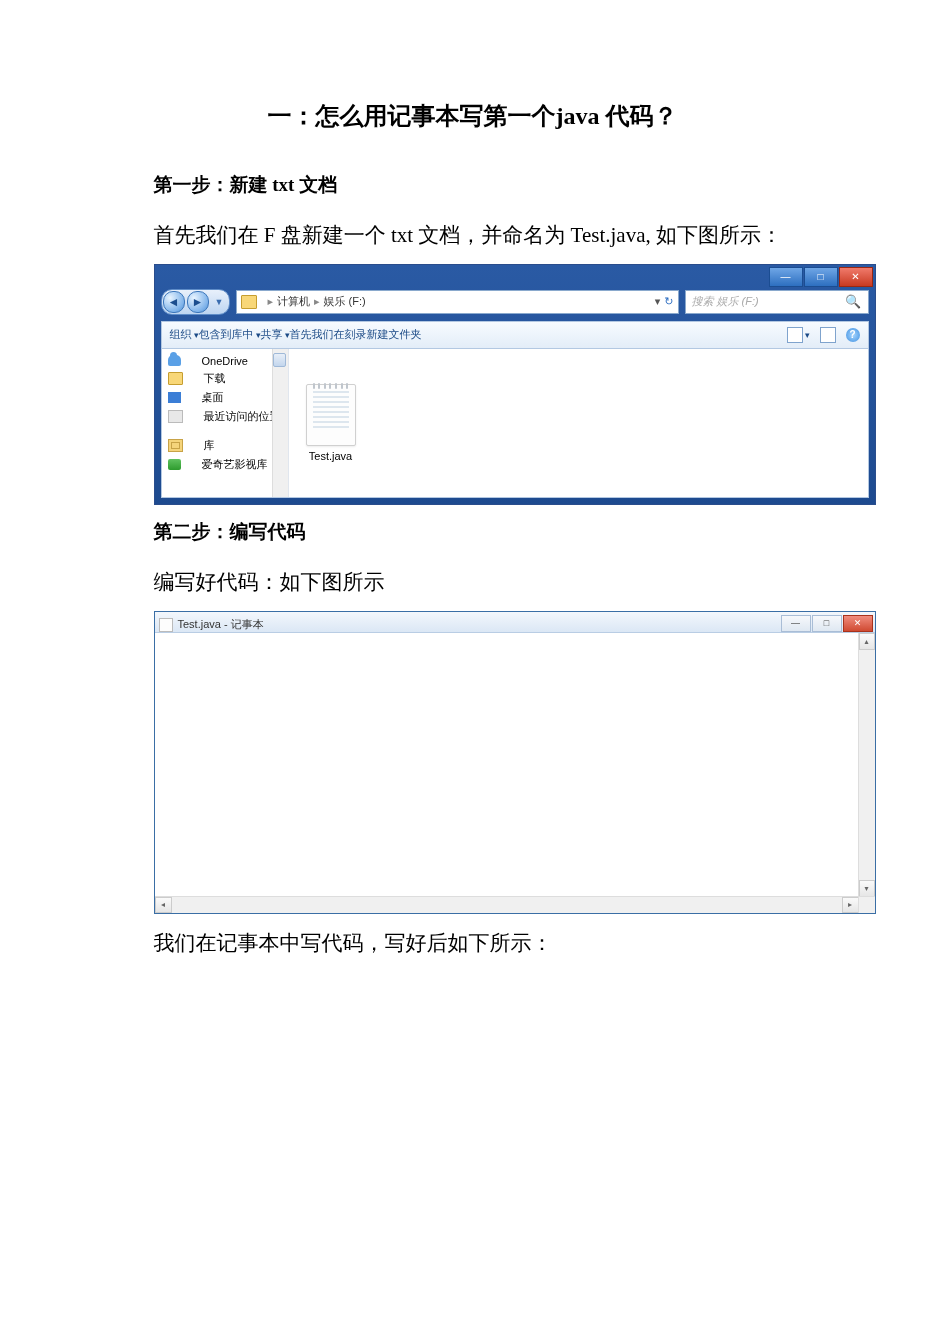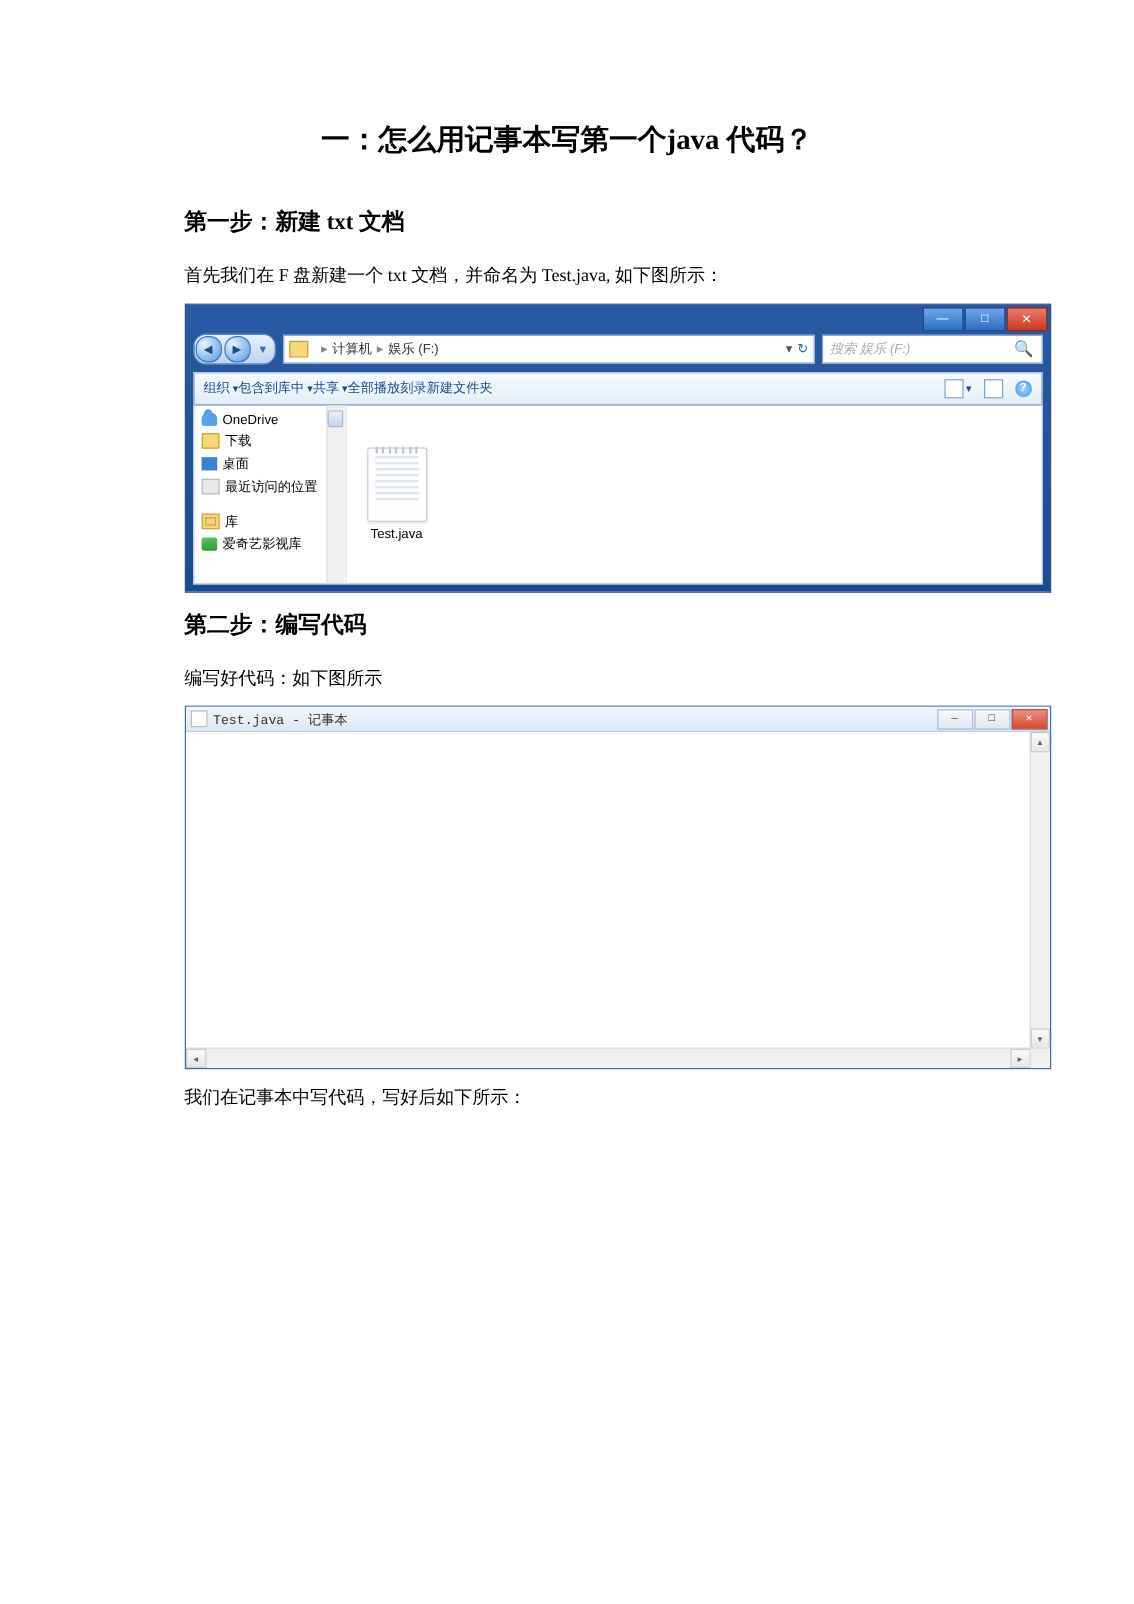--- a/index.html
+++ b/index.html
@@ -22,21 +22,21 @@
     font-family: "SimSun", serif;
   }
   h2.step-title {
     font-size: 19px;
     font-weight: bold;
     text-align: left;
     margin: 14px 0 18px 0;
     font-family: "SimSun", serif;
   }
   p.body-text {
-    font-size: 15px;
+    font-size: 21px;
     line-height: 1.9;
     margin: 8px 0 8px 0;
     font-family: "SimSun", serif;
   }
 
   
   .explorer-shot {
     width: 720px;
     margin: 4px 0 10px 0;
     border: 1px solid #2a4d8c;
@@ -125,21 +125,21 @@
     display:flex;
     height:148px;
   }
   .ex-side {
     width:122px;
     border-right:1px solid #e0e6ee;
     padding:4px 2px;
     font-size:11px;
     position:relative;
   }
-  .ex-side .item{display:flex;align-items:center;gap:5px;padding:2px 4px;white-space:nowrap;}
+  .ex-side .item{display:flex;align-items:center;gap:21px;padding:2px 4px;white-space:nowrap;}
   .ic{width:13px;height:11px;flex:none;}
   .ic-cloud{background:#5aa0e6;border-radius:5px 5px 2px 2px;position:relative;}
   .ic-cloud::before{content:"";position:absolute;width:7px;height:7px;border-radius:50%;background:#5aa0e6;top:-3px;left:2px;}
   .ic-folder{background:#f8d778;border:1px solid #c69e2f;border-radius:1px;}
   .ic-desk{background:#3b7ed6;}
   .ic-recent{background:#e8e8e8;border:1px solid #bbb;}
   .ic-lib{background:#f5d47b;border:1px solid #c8a347;position:relative;}
   .ic-lib::after{content:"";position:absolute;inset:2px;border:1px solid #c8a347;}
   .ic-qiyi{background:linear-gradient(#5fc25f,#2e9b2e);border-radius:2px;}
   .ex-side .scroll{position:absolute;right:0;top:0;bottom:0;width:15px;background:#f0f0f0;border-left:1px solid #ddd;}
@@ -160,24 +160,23 @@
 
   
   .notepad-shot{
     width:720px;margin:4px 0 10px 0;
     border:1px solid #3a6ea5;
   }
   .np-title{
     height:20px;
     background:linear-gradient(#f3f7fc,#dbe7f5);
     border-bottom:1px solid #b9cde4;
-    display:flex;align-items:center;
+    display:flex;align-items:flex-end;
     font-size:11px;color:#333;
     padding:0 2px 0 4px;
-    font-family:Liberation Mono, monospace;
   }
   .np-title .np-ic{width:12px;height:12px;background:#fdfdfd;border:1px solid #bbb;margin-right:5px;}
   .np-title .spacer{flex:1;}
   .np-win{width:28px;height:15px;display:inline-flex;align-items:center;justify-content:center;font-size:9px;color:#444;background:linear-gradient(#f6f8fb,#dfe8f2);border:1px solid #a9bdd6;margin-left:1px;}
   .np-win.close{background:linear-gradient(#f08c7e,#d04a32);color:#fff;border-color:#a8321c;}
   .np-menu{
     height:18px;background:#f5f5f5;border-bottom:1px solid #ddd;
     display:flex;align-items:center;gap:12px;padding:0 6px;
     font-size:11px;color:#333;
   }
@@ -229,21 +228,21 @@
       </div>
       <div class="searchbox">
         <span>搜索 娱乐 (F:)</span>
         <span class="mag">🔍</span>
       </div>
     </div>
     <div class="ex-toolbar">
       <span class="tb-dd">组织</span>
       <span class="tb-dd">包含到库中</span>
       <span class="tb-dd">共享</span>
-      <span>全部播放</span>
+      <span>首先我们在</span>
       <span>刻录</span>
       <span>新建文件夹</span>
       <div class="right">
         <span class="tb-dd" style="display:flex;align-items:center;gap:2px;">
             <span class="tb-icn"></span>
           </span>
         <span class="tb-icn"></span>
         <span class="helpcirc">?</span>
       </div>
     </div>

